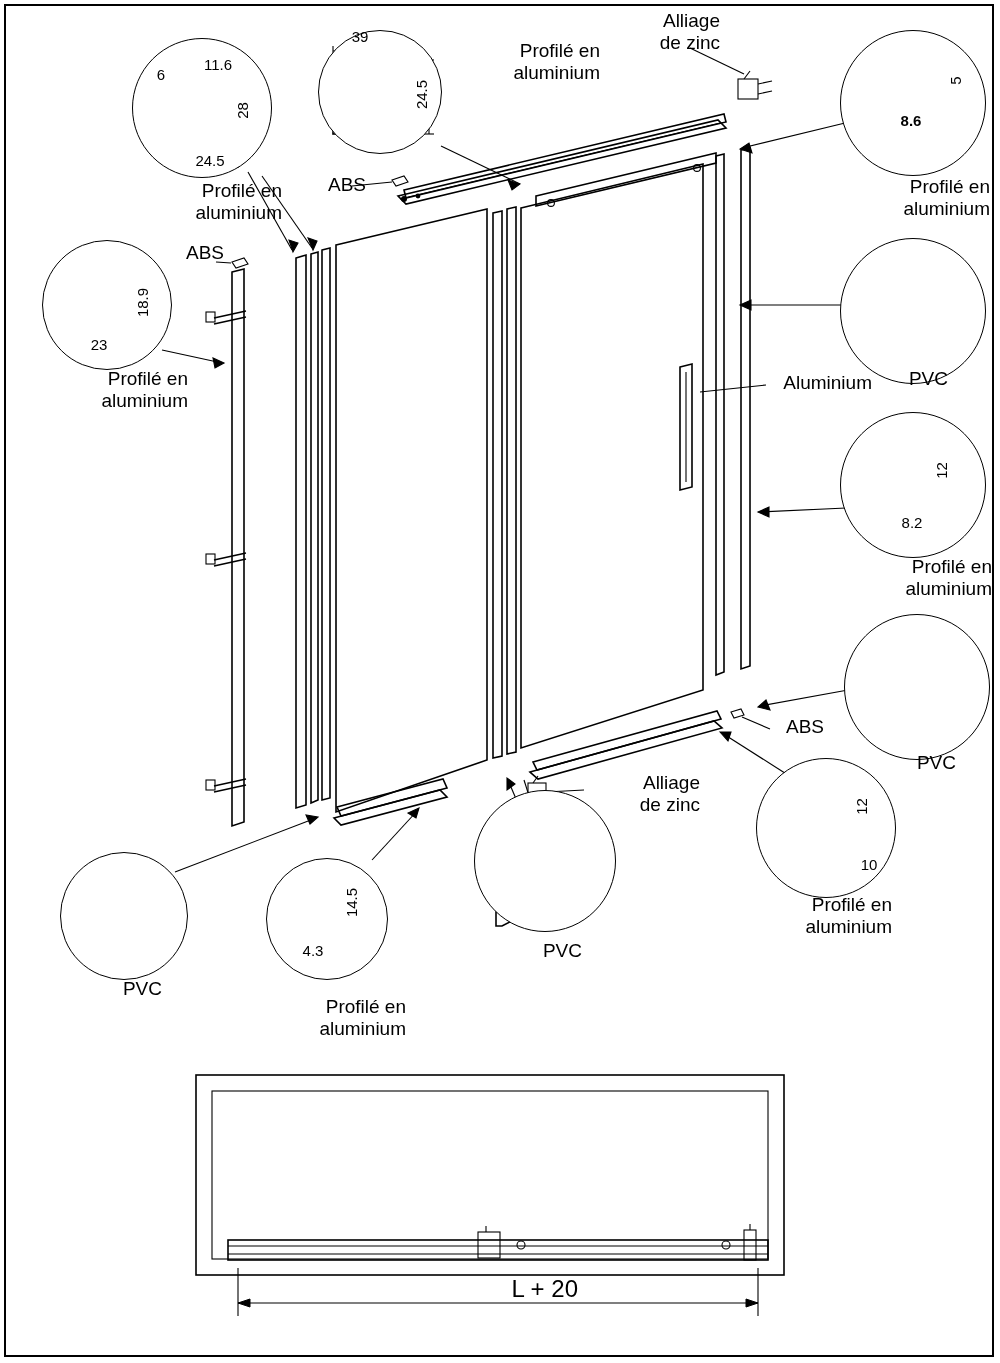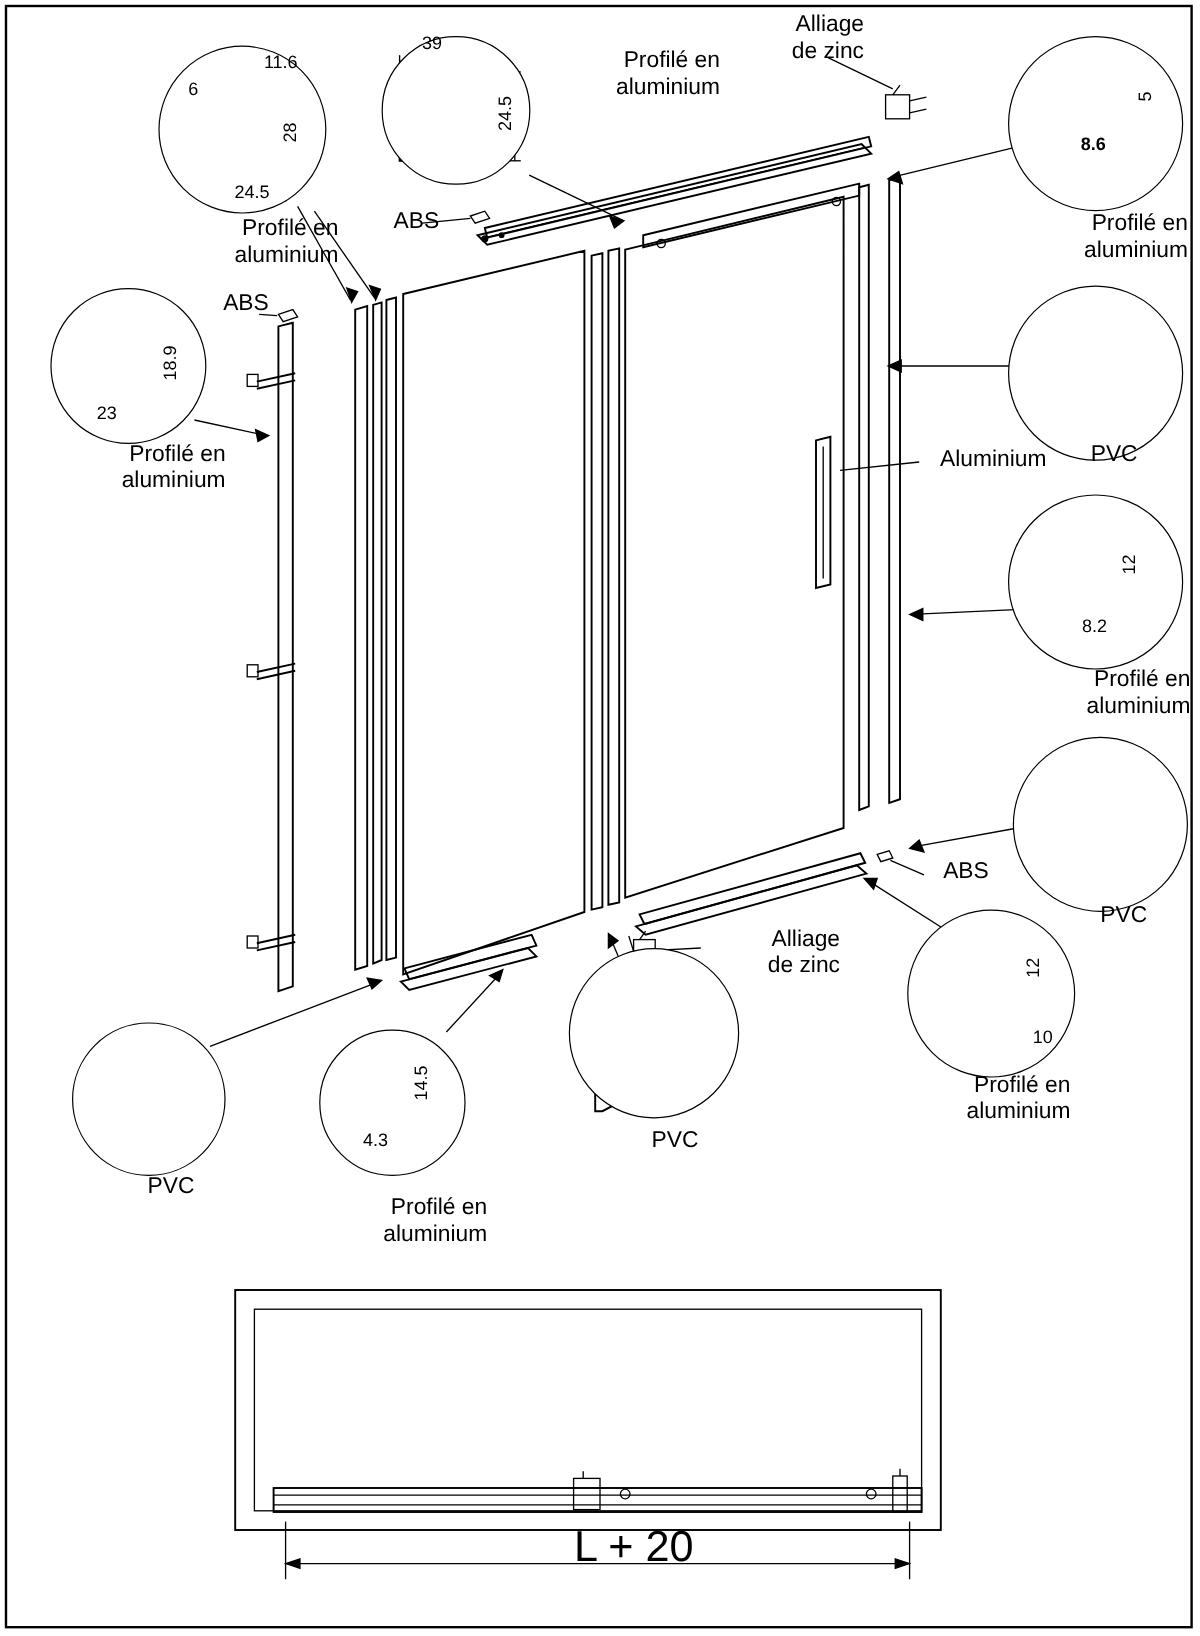--- a/index.html
+++ b/index.html
@@ -290,32 +290,32 @@
   <div class="circle" style="left:840px;top:30px;width:146px;height:146px;"></div>
   <div class="circle" style="left:42px;top:240px;width:130px;height:130px;"></div>
   <div class="circle" style="left:840px;top:238px;width:146px;height:146px;"></div>
   <div class="circle" style="left:840px;top:412px;width:146px;height:146px;"></div>
   <div class="circle" style="left:844px;top:614px;width:146px;height:146px;"></div>
   <div class="circle" style="left:756px;top:758px;width:140px;height:140px;"></div>
   <div class="circle" style="left:60px;top:852px;width:128px;height:128px;"></div>
   <div class="circle" style="left:474px;top:790px;width:142px;height:142px;"></div>
   <div class="circle" style="left:266px;top:858px;width:122px;height:122px;"></div>
 
-  <div class="dim" style="left:188px;top:44px;width:60px;text-align:right;">11.6</div>
+  <div class="dim" style="left:188px;top:56px;width:60px;">11.6</div>
   <div class="dim" style="left:146px;top:66px;width:30px;">6</div>
   <div class="dim rot" style="left:222px;top:102px;width:40px;">28</div>
   <div class="dim" style="left:182px;top:152px;width:56px;">24.5</div>
 
   <div class="dim" style="left:338px;top:28px;width:44px;">39</div>
   <div class="dim rot" style="left:396px;top:86px;width:50px;">24.5</div>
 
   <div class="dim" style="left:882px;top:112px;width:58px;font-weight:bold;">8.6</div>
   <div class="dim rot" style="left:940px;top:72px;width:30px;">5</div>
 
-  <div class="dim" style="left:60px;top:336px;width:58px;">23</div>
+  <div class="dim" style="left:70px;top:336px;width:58px;">23</div>
   <div class="dim rot" style="left:116px;top:294px;width:52px;">18.9</div>
 
   <div class="dim" style="left:884px;top:514px;width:56px;">8.2</div>
   <div class="dim rot" style="left:922px;top:462px;width:38px;">12</div>
 
   <div class="dim" style="left:838px;top:856px;width:62px;">10</div>
   <div class="dim rot" style="left:842px;top:798px;width:38px;">12</div>
 
   <div class="dim" style="left:282px;top:942px;width:62px;">4.3</div>
   <div class="dim rot" style="left:326px;top:894px;width:50px;">14.5</div>
@@ -341,14 +341,14 @@
 
   <div class="lbl" style="left:600px;top:10px;width:120px;">Alliage
 de zinc</div>
   <div class="lbl" style="left:580px;top:772px;width:120px;">Alliage
 de zinc</div>
   <div class="lbl" style="left:310px;top:174px;width:56px;">ABS</div>
   <div class="lbl" style="left:168px;top:242px;width:56px;">ABS</div>
   <div class="lbl" style="left:768px;top:716px;width:56px;">ABS</div>
   <div class="lbl" style="left:762px;top:372px;width:110px;">Aluminium</div>
 
-  <div class="lbl" style="left:418px;top:1278px;width:160px;font-size:36px;">L + 20</div>
+  <div class="lbl" style="left:418px;top:1278px;width:160px;font-size:24px;">L + 20</div>
 </div>
 
 </body></html>

